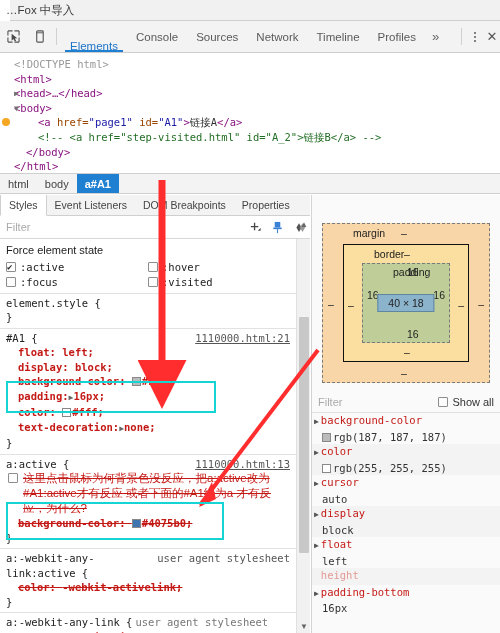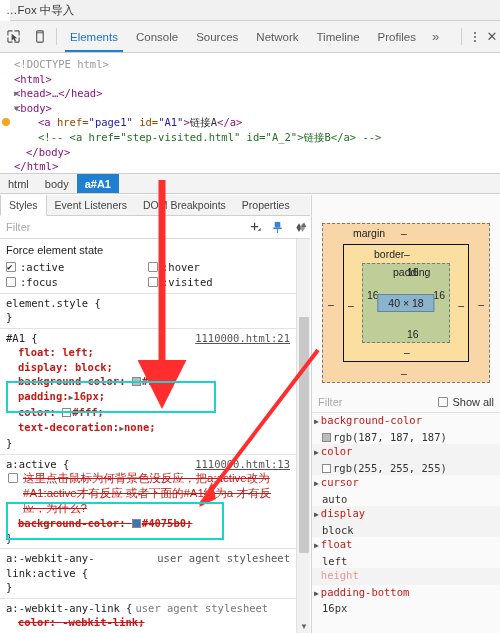--- a/index.html
+++ b/index.html
@@ -35,21 +35,21 @@
     cursor:pointer;
   }
   .tb-icon svg{ display:block; }
   .tb-sep{ width:1px; background:#d0d0d0; margin:7px 4px; }
   #dt-tabs{ display:flex; align-items:stretch; flex:1; }
   .dt-tab{
     padding:0 9px; display:flex; align-items:center; justify-content:center;
     font-size:11.5px; color:#5a5a5a; cursor:pointer; position:relative;
     white-space:nowrap;
   }
-  .dt-tab.active{ color:#1a73c8; }
+  .dt-tab.active{ color:#1a73c8;align-items:flex-end; }
   .dt-tab.active:after{
     content:""; position:absolute; left:4px; right:4px; bottom:0; height:2px;
     background:#1f7fd0;
   }
   .dt-more{
     padding:0 7px; display:flex; align-items:center; color:#666;
     font-size:13px; cursor:pointer;
   }
   .tb-right{ display:flex; align-items:stretch; }
   .kebab{
@@ -414,20 +414,23 @@
     </div>
     <div class="prop strike">
       <span>background-color</span>: <span class="swatch" style="background:#4075b0"></span><span class="pv">#4075b0</span>;
     </div>
     <div class="sel-txt">}</div>
   </div>
 
   <div class="rule">
     <span class="src ua" style="text-decoration:none">user agent stylesheet</span>
     <div class="sel-txt" style="width:110px">a:-webkit-any-link:active {</div>
+    <div class="prop strike">
+      <span>color</span>: <span class="pv">-webkit-activelink</span>;
+    </div>
     <div class="sel-txt">}</div>
   </div>
 
   <div class="rule">
     <div style="display:flex;">
       <span class="sel-txt">a:-webkit-any-link {</span>
       <span class="ua" style="padding-left:3px">user agent stylesheet</span>
     </div>
     <div class="prop strike">
       <span>color</span>: <span class="pv">-webkit-link</span>;

